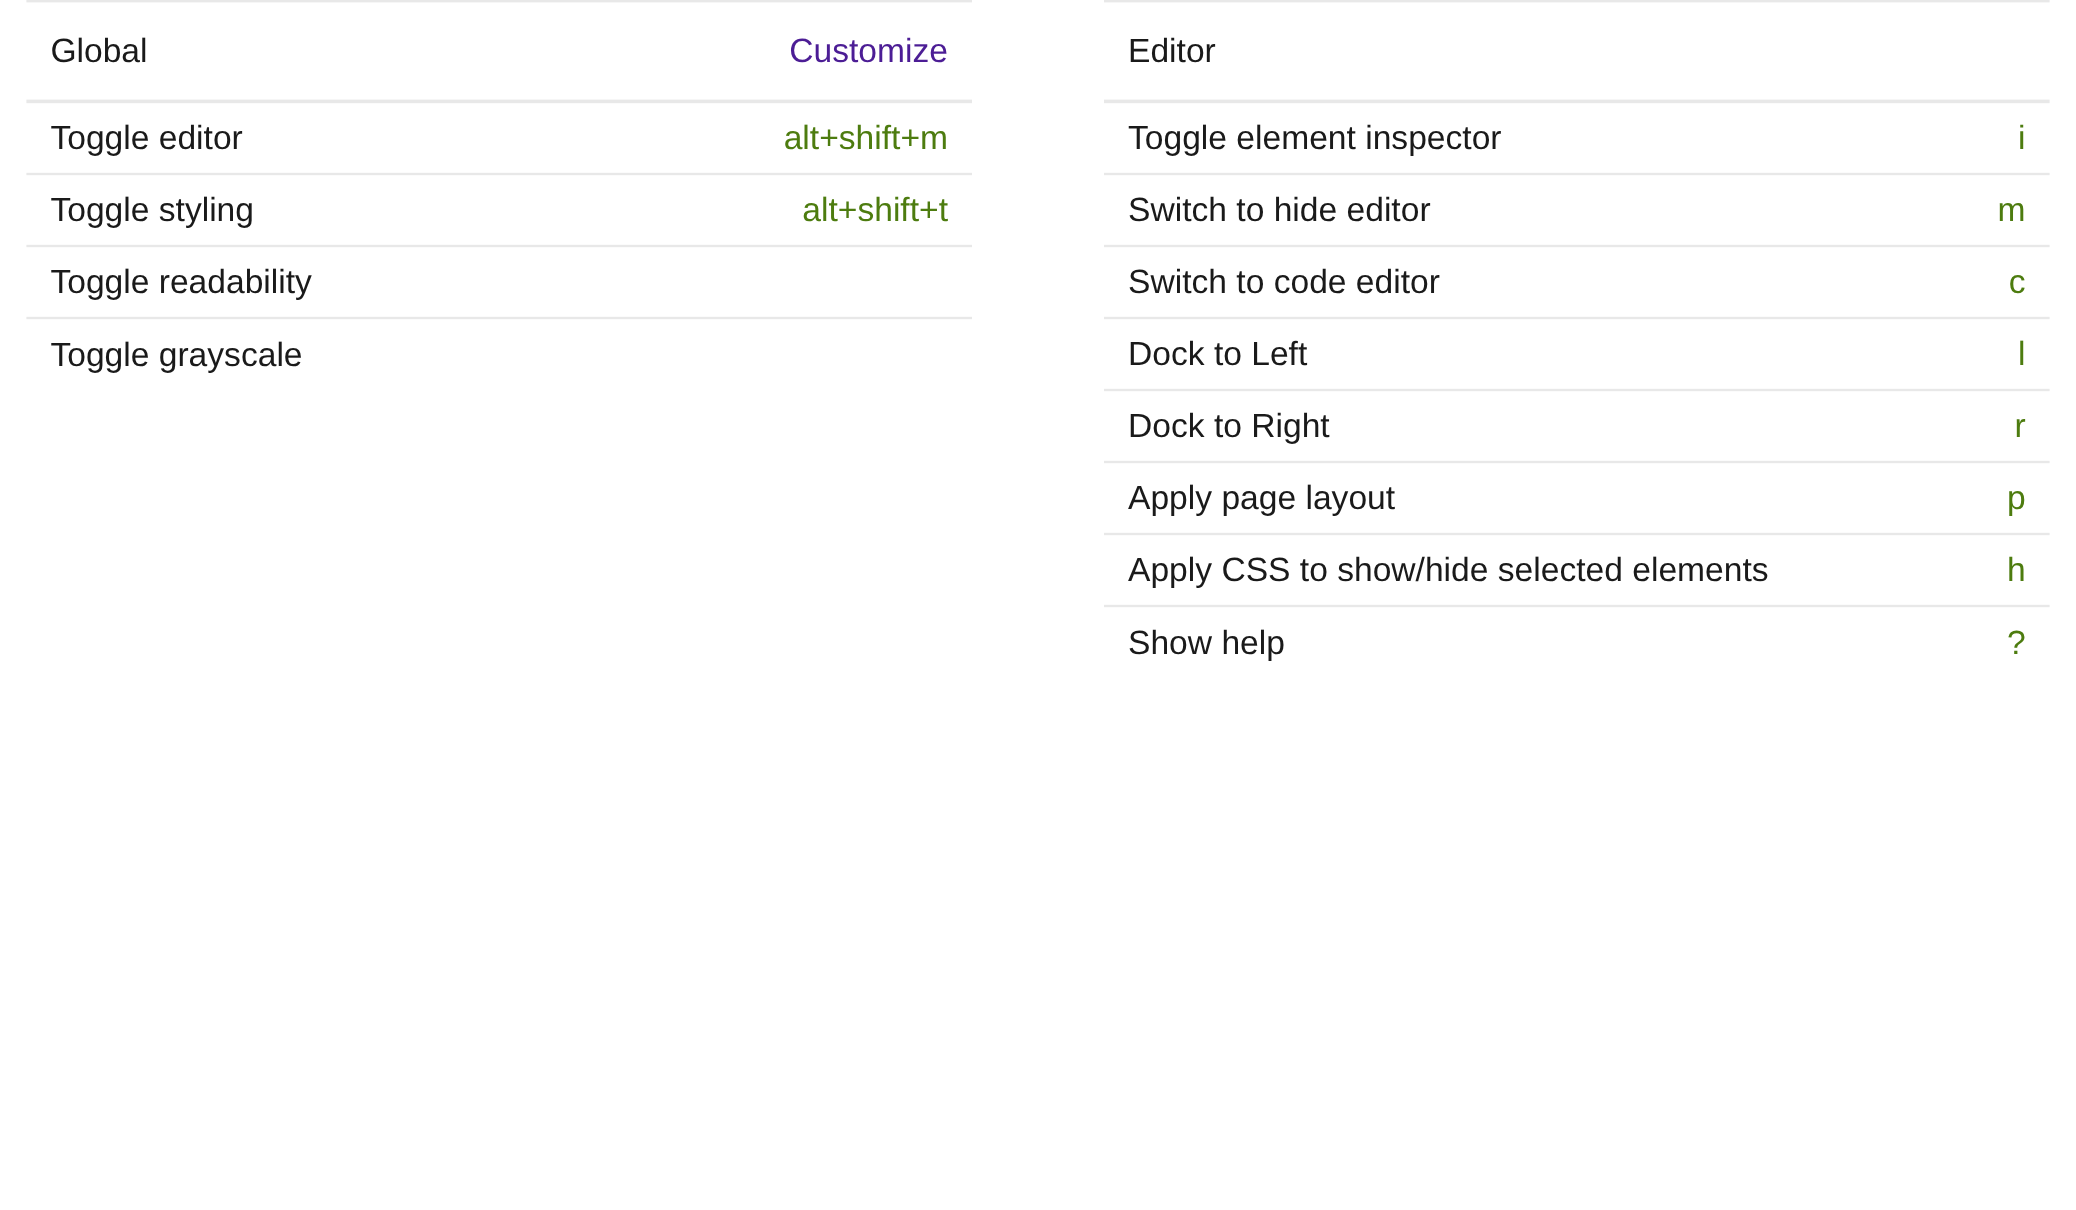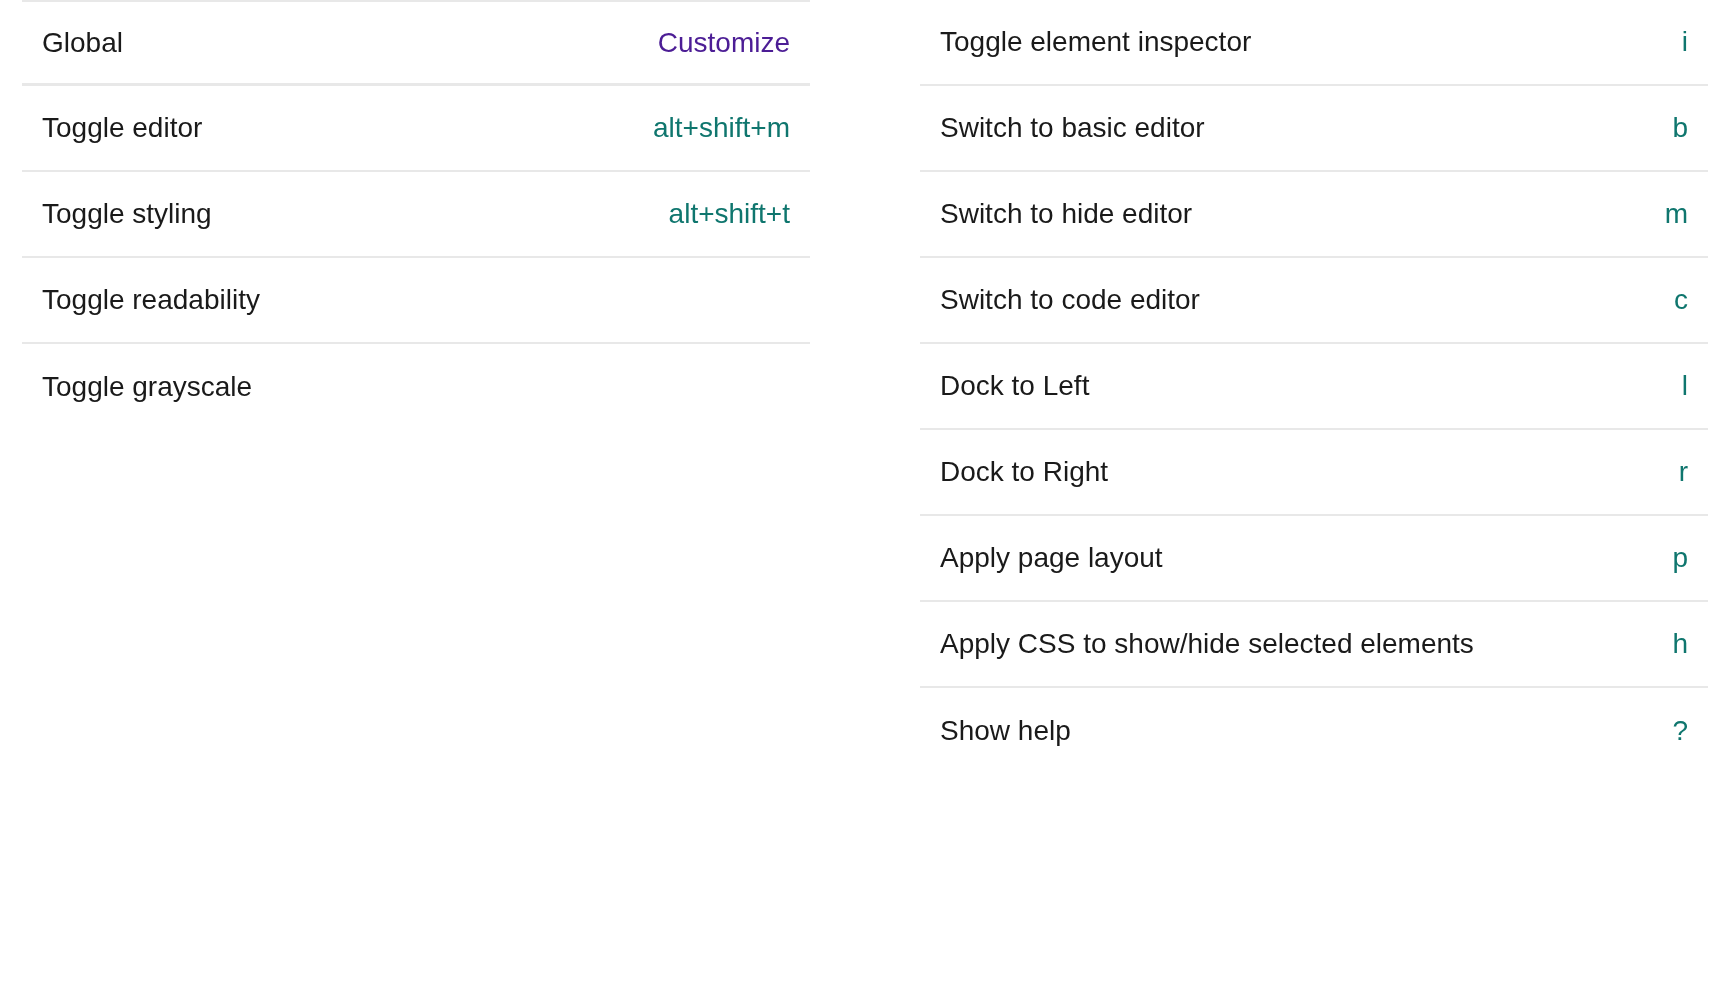--- a/index.html
+++ b/index.html
@@ -38,35 +38,35 @@
     }
     .section-header .link {
       color: #4c1d95;
       cursor: pointer;
       font-weight: 400;
     }
     .row {
       display: flex;
       justify-content: space-between;
       align-items: center;
-      height: 86px;
+      height: 60px;
       border-bottom: 2px solid #e8e8e8;
       padding: 0 20px;
       font-size: 28px;
       font-weight: 400;
       color: #1a1a1a;
     }
     .row:last-child {
       border-bottom: none;
     }
     .row .label {
       flex: 1;
     }
     .row .shortcut {
-      color: #0f766e;
+      color: #4d7c0f;
       font-weight: 400;
       white-space: nowrap;
     }
   </style>
 </head>
 <body>
 
 <div class="columns">
 
   <div class="column">
@@ -86,27 +86,26 @@
       <span class="label">Toggle readability</span>
       <span class="shortcut"></span>
     </div>
     <div class="row">
       <span class="label">Toggle grayscale</span>
       <span class="shortcut"></span>
     </div>
   </div>
 
   <div class="column">
+    <div class="section-header">
+      <span>Editor</span>
+    </div>
     <div class="row">
       <span class="label">Toggle element inspector</span>
       <span class="shortcut">i</span>
-    </div>
-    <div class="row">
-      <span class="label">Switch to basic editor</span>
-      <span class="shortcut">b</span>
     </div>
     <div class="row">
       <span class="label">Switch to hide editor</span>
       <span class="shortcut">m</span>
     </div>
     <div class="row">
       <span class="label">Switch to code editor</span>
       <span class="shortcut">c</span>
     </div>
     <div class="row">

